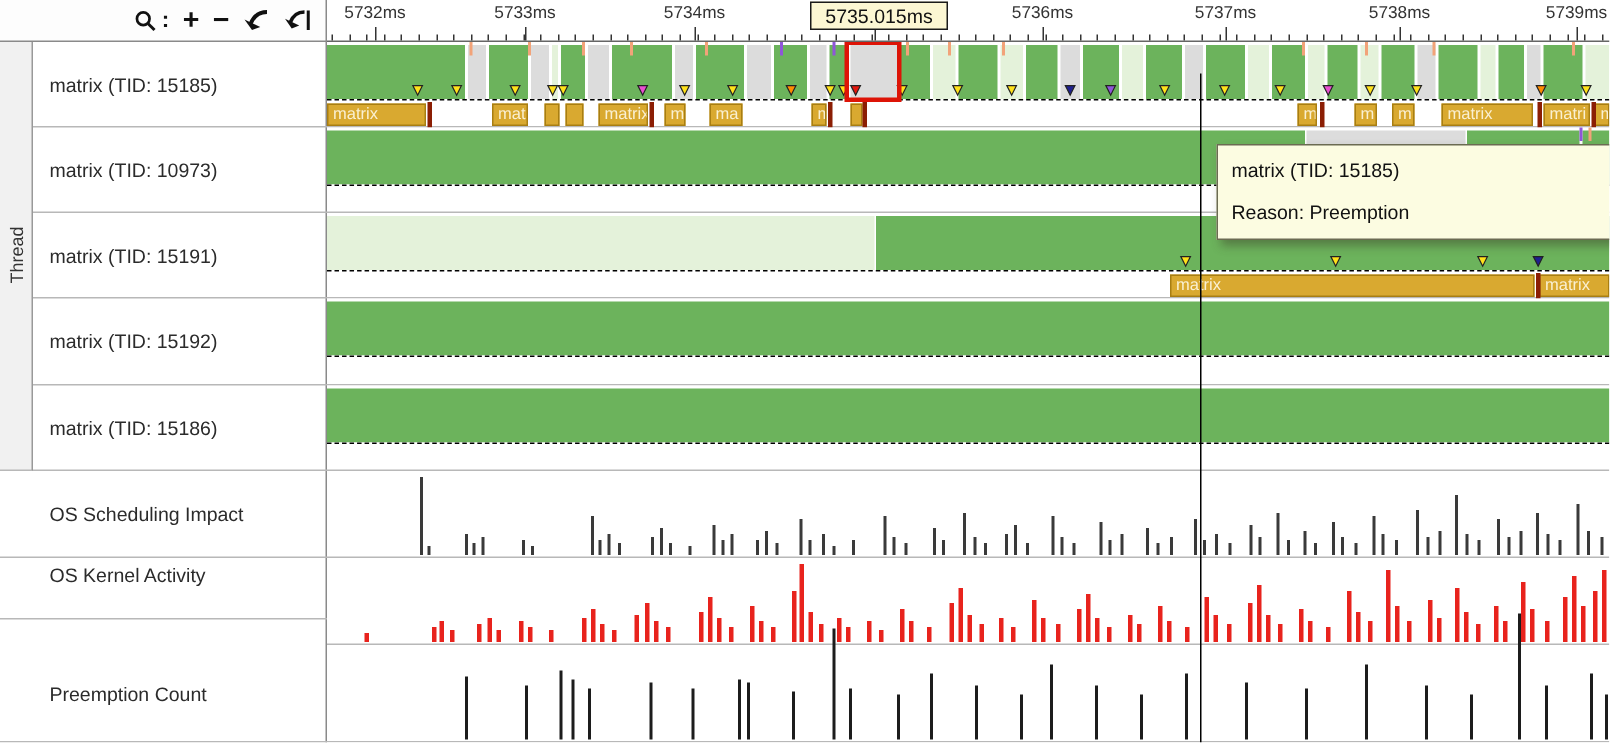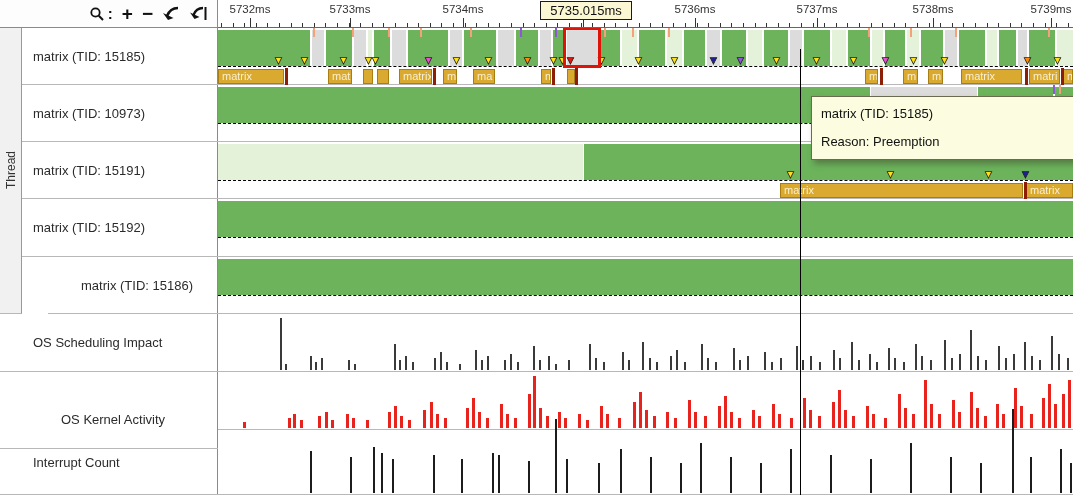--- a/index.html
+++ b/index.html
@@ -181,31 +181,31 @@
     </div>
     <div class="srow" style="top: 57px; height: 57px;">
       <span class="lbl">matrix (TID: 10973)</span>
     </div>
     <div class="srow" style="top: 114px; height: 57px;">
       <span class="lbl">matrix (TID: 15191)</span>
     </div>
     <div class="srow" style="top: 171px; height: 58px;">
       <span class="lbl">matrix (TID: 15192)</span>
     </div>
-    <div class="srow" style="top: 229px; height: 57px; margin-left: 48px;">
+    <div class="srow" style="top: 229px; height: 57px;">
       <span class="lbl">matrix (TID: 15186)</span>
     </div>
     <div class="srow" style="top: 286px; height: 58px;">
       <span class="lbl">OS Scheduling Impact</span>
     </div>
-    <div class="srow" style="top: 363px; height: 58px; padding-left: 28px;">
+    <div class="srow" style="top: 327px; height: 58px;">
       <span class="lbl">OS Kernel Activity</span>
     </div>
     <div class="srow" style="top: 402px; height: 65px;">
-      <span class="lbl">Interrupt Count</span>
+      <span class="lbl">Preemption Count</span>
     </div>
   </div>
 <div id="gutter">
   <span>Thread</span>
 </div>
 
 <div id="timeline">
 
 <div class="trow" style="top: 0px; height: 57px;">
       <div class="seg g" style="left: 0px; width: 92px;"></div>

